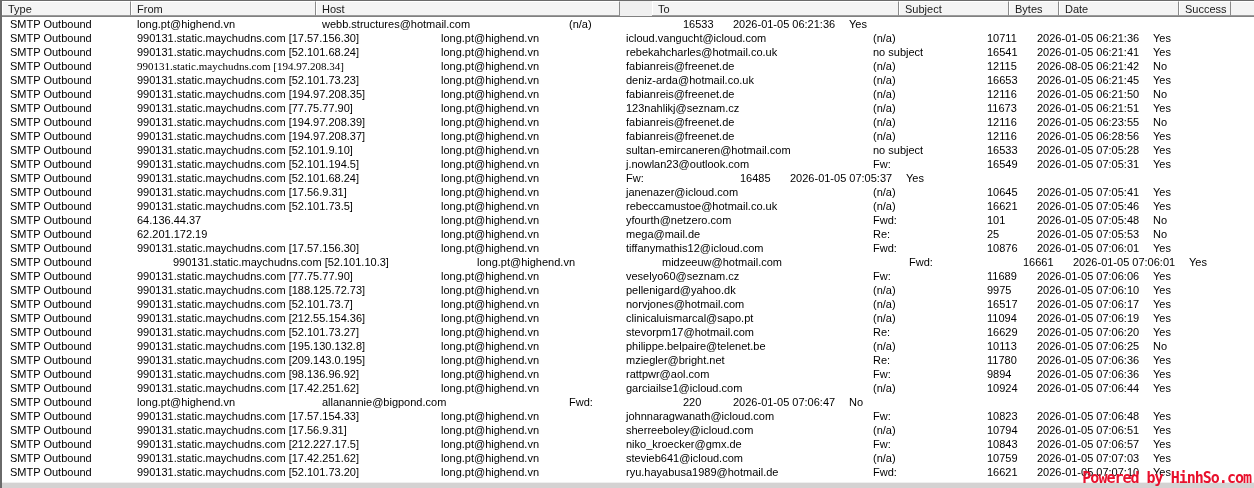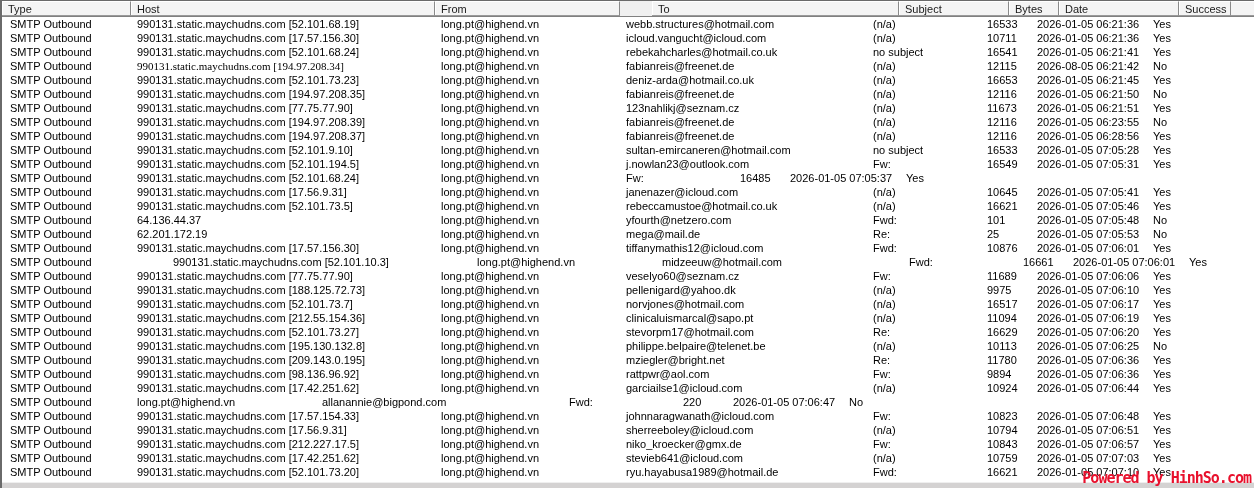--- a/index.html
+++ b/index.html
@@ -73,33 +73,32 @@
     letter-spacing:-1px;
     z-index:5;
   }
 </style>
 </head>
 <body>
 
 <div class="window">
   <div class="hdr">
       <div class="hcell" style="width: 129px;">Type</div>
+      <div class="hcell" style="width: 185px;">From</div>
       <div class="hcell" style="width: 304px;">Host</div>
-      <div class="hcell" style="width: 185px;">From</div>
       <div class="hcell" style="width: 247px; margin-left: 32px;">To</div>
       <div class="hcell" style="width: 110px;">Subject</div>
       <div class="hcell" style="width: 50px;">Bytes</div>
       <div class="hcell" style="width: 120px;">Date</div>
       <div class="hcell" style="width: 52px;">Success</div>
       <div class="hfill"></div>
     </div>
   <div class="tbody">
       <div class="row">
         <div class="cell c-type" style="width: 129px;">SMTP Outbound</div>
-        <div class="cell c-host" style="width: 304px;">990131.static.maychudns.com [52.101.68.19]</div>
         <div class="cell c-from" style="width: 185px;">long.pt@highend.vn</div>
         <div class="cell c-to" style="width: 247px;">webb.structures@hotmail.com</div>
         <div class="cell c-subject" style="width: 110px;">(n/a)</div>
         <div class="cell c-bytes" style="width: 50px;">16533</div>
         <div class="cell c-date" style="width: 120px;">2026-01-05 06:21:36</div>
         <div class="cell c-success" style="width: 52px;">Yes</div>
       </div>
       <div class="row">
         <div class="cell c-type" style="width: 129px;">SMTP Outbound</div>
         <div class="cell c-host" style="width: 304px;">990131.static.maychudns.com [17.57.156.30]</div>

